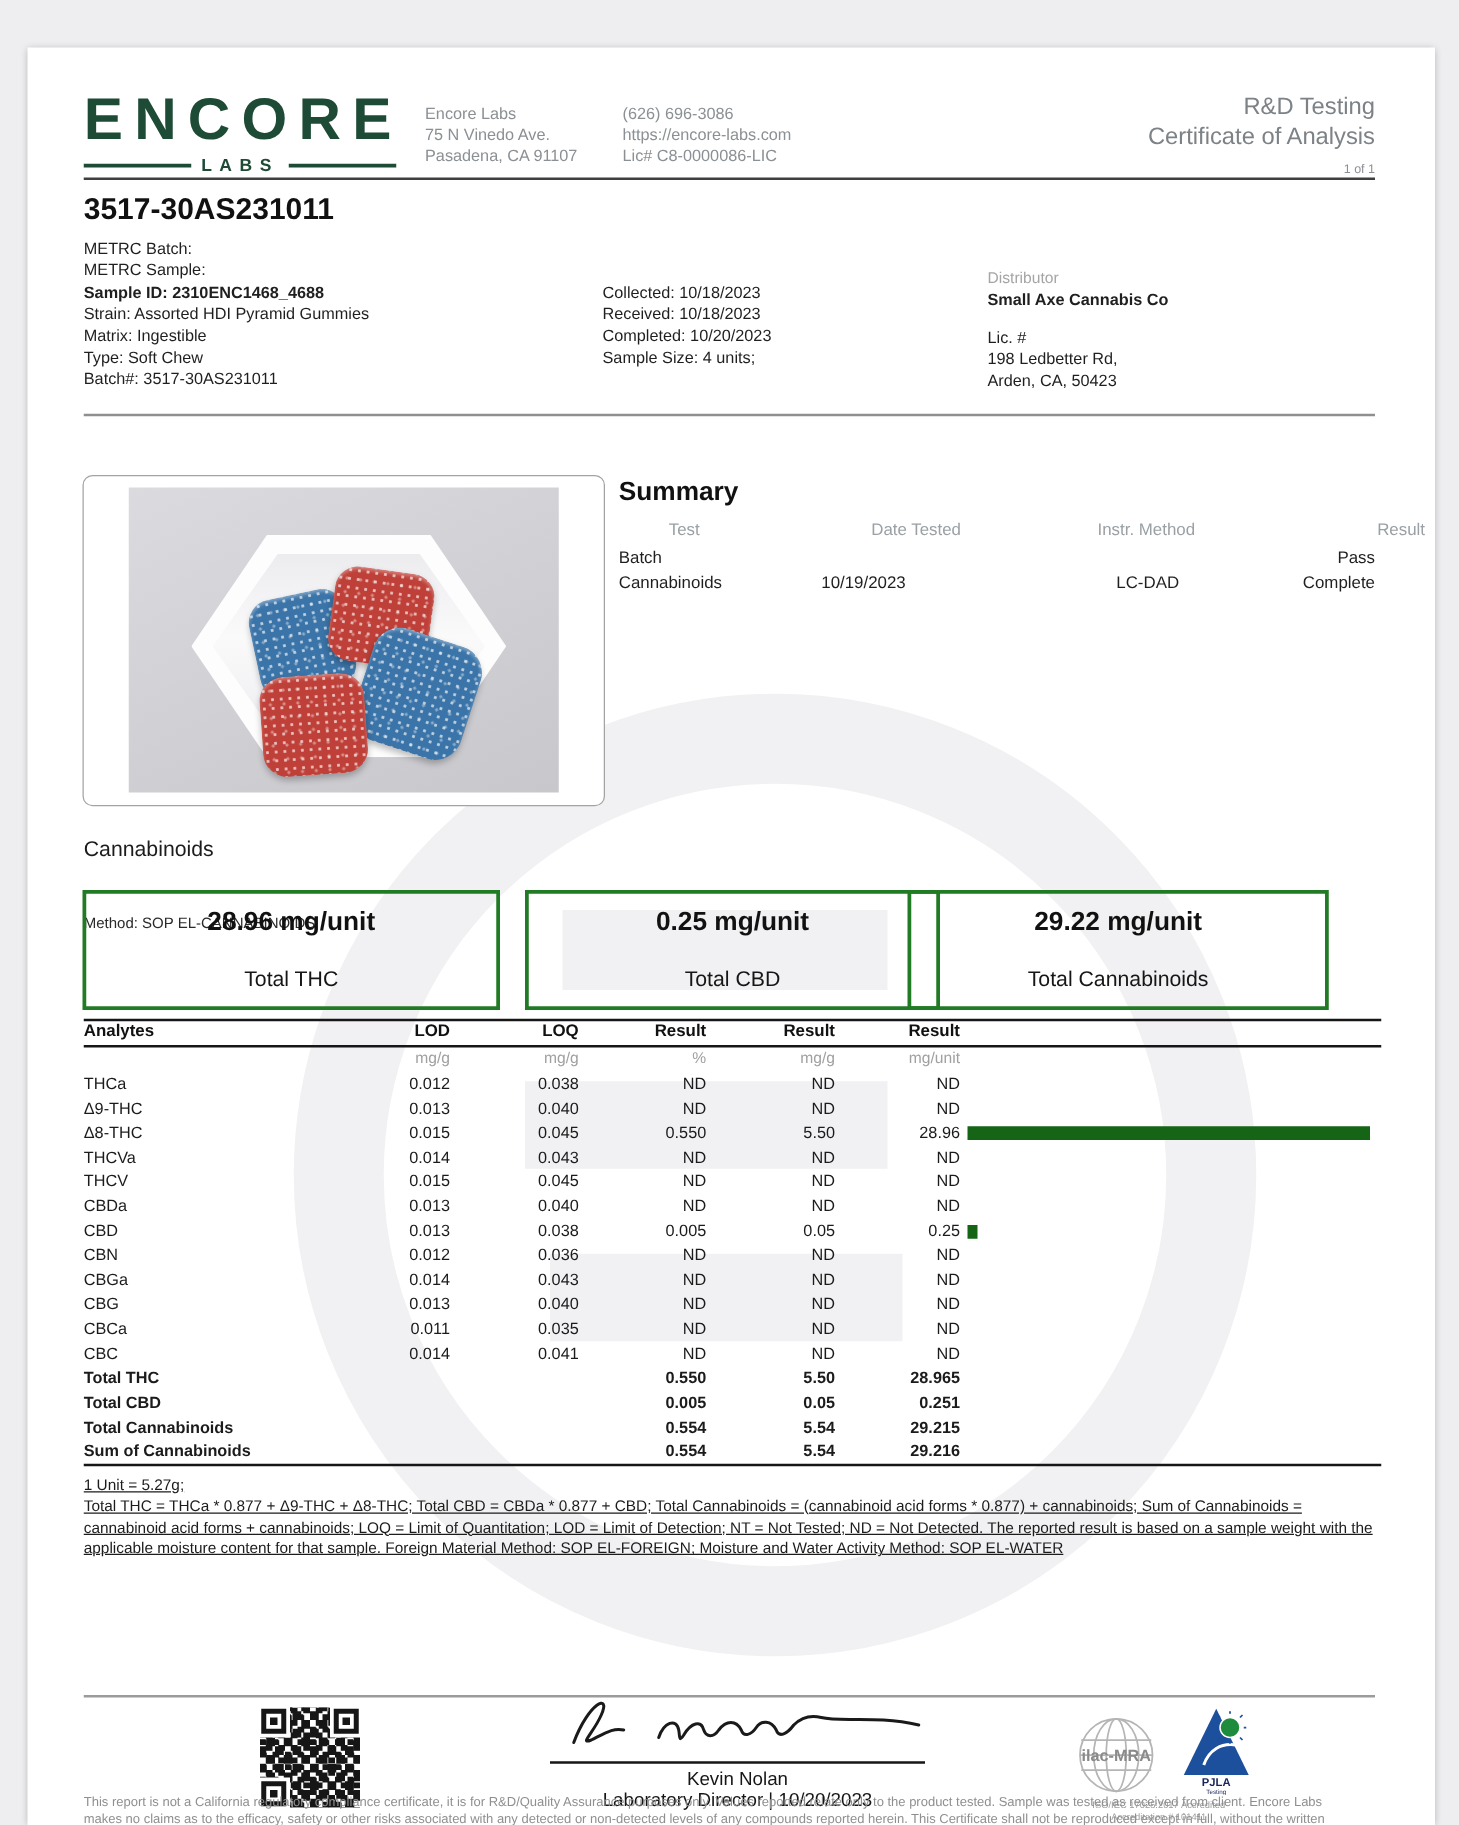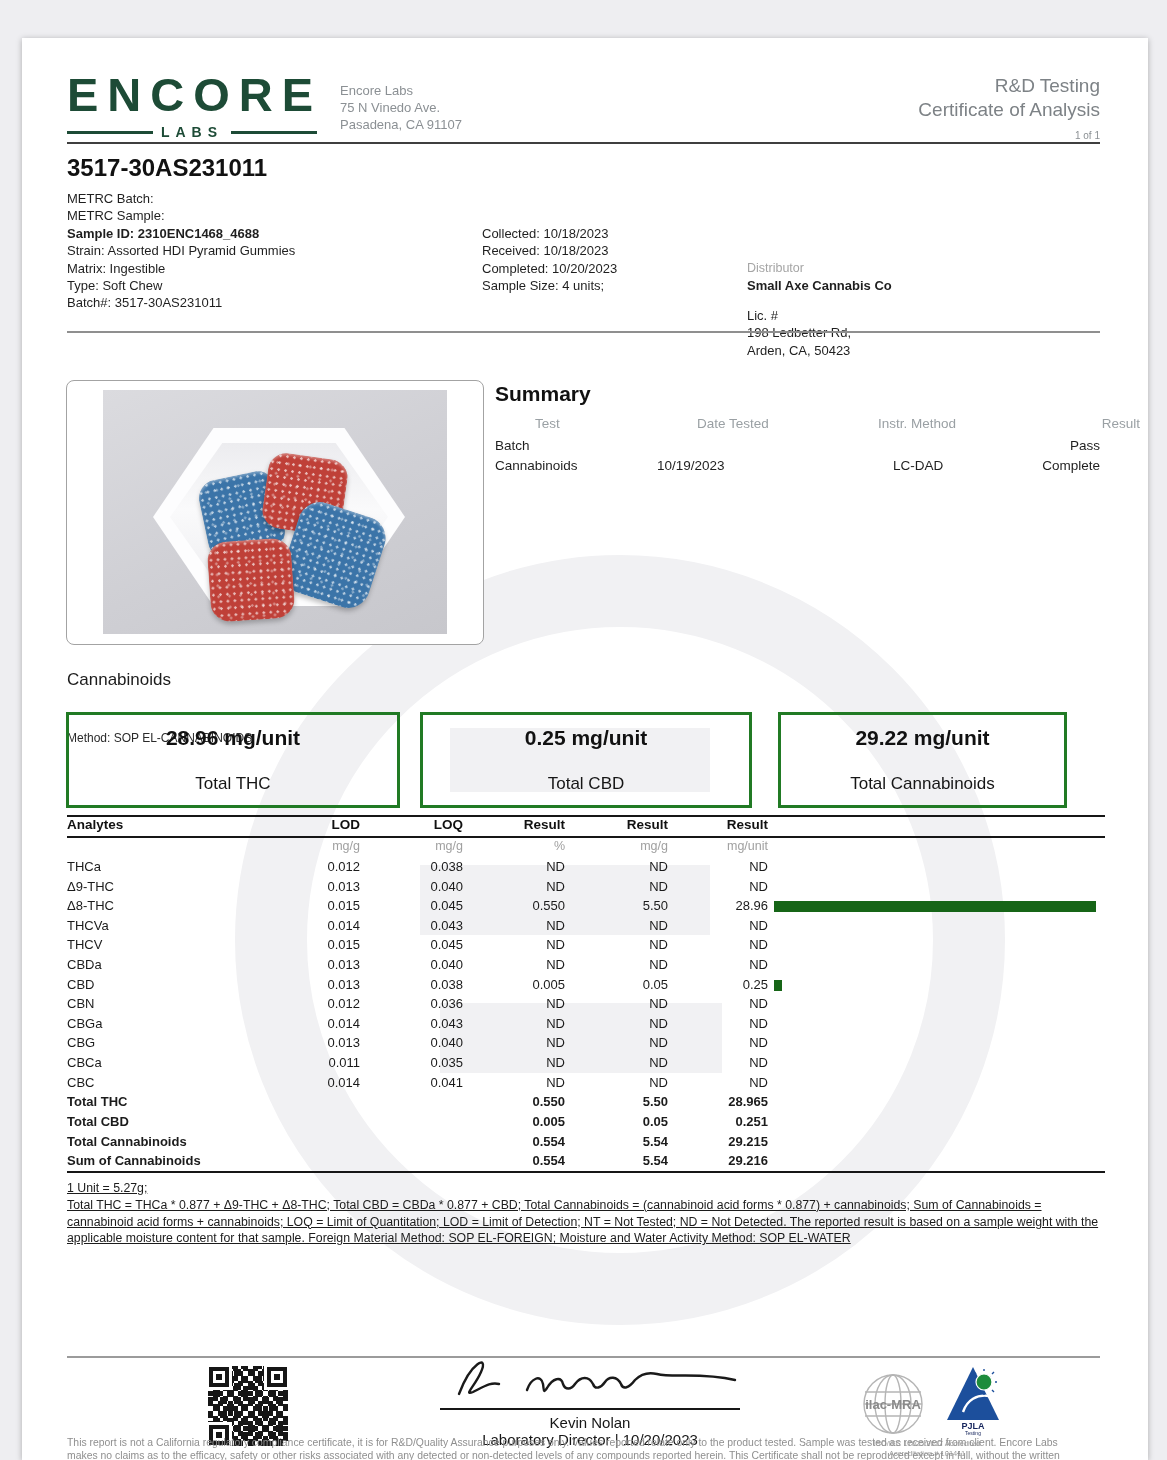--- a/index.html
+++ b/index.html
@@ -105,20 +105,25 @@
   <div class="logo-labs">
     <i></i>
     <span>LABS</span>
     <i></i>
   </div>
   <div class="addr addr1">
     <div>Encore Labs</div>
     <div>75 N Vinedo Ave.</div>
     <div>Pasadena, CA 91107</div>
   </div>
+  <div class="addr addr2">
+    <div>(626) 696-3086</div>
+    <div>https://encore-labs.com</div>
+    <div>Lic# C8-0000086-LIC</div>
+  </div>
   <div class="rpt">
     <div>R&amp;D Testing</div>
     <div>Certificate of Analysis</div>
     <div class="pager">1 of 1</div>
   </div>
   <div class="hrule" style="top:104px;"></div>
 
   <div class="sample-title">3517-30AS231011</div>
   <div class="info" style="left:45px;top:152px;">
     <div>METRC Batch:</div>
@@ -128,21 +133,21 @@
     <div>Matrix: Ingestible</div>
     <div>Type: Soft Chew</div>
     <div>Batch#: 3517-30AS231011</div>
   </div>
   <div class="info" style="left:460px;top:187px;">
     <div>Collected: 10/18/2023</div>
     <div>Received: 10/18/2023</div>
     <div>Completed: 10/20/2023</div>
     <div>Sample Size: 4 units;</div>
   </div>
-  <div class="info" style="left:725px;top:176px;margin-top:46px;">
+  <div class="info" style="left:768px;top:176px;">
     <div class="lbl-gray">Distributor</div>
     <div class="b">Small Axe Cannabis Co</div>
     <div style="height:12px;"></div>
     <div>Lic. #</div>
     <div>198 Ledbetter Rd,</div>
     <div>Arden, CA, 50423</div>
   </div>
   <div class="rule2"></div>
 
   <div class="photo-box">
@@ -181,21 +186,21 @@
   <div class="cn-method">Method: SOP EL-CANNABINOIDS</div>
 
   <div class="cn-box" style="left:44px;width:334px;">
     <div class="v">28.96 mg/unit</div>
     <div class="l">Total THC</div>
   </div>
   <div class="cn-box" style="left:398px;width:332px;">
     <div class="v">0.25 mg/unit</div>
     <div class="l">Total CBD</div>
   </div>
-  <div class="cn-box" style="left:756px;width:289px;">
+  <div class="cn-box" style="left:704px;width:337px;">
     <div class="v">29.22 mg/unit</div>
     <div class="l">Total Cannabinoids</div>
   </div>
 
   <div class="tline" style="top:777px;"></div>
   <div class="thead tgrid">
     <span class="a">Analytes</span>
     <span class="n">LOD</span>
     <span class="n">LOQ</span>
     <span class="n">Result</span>

